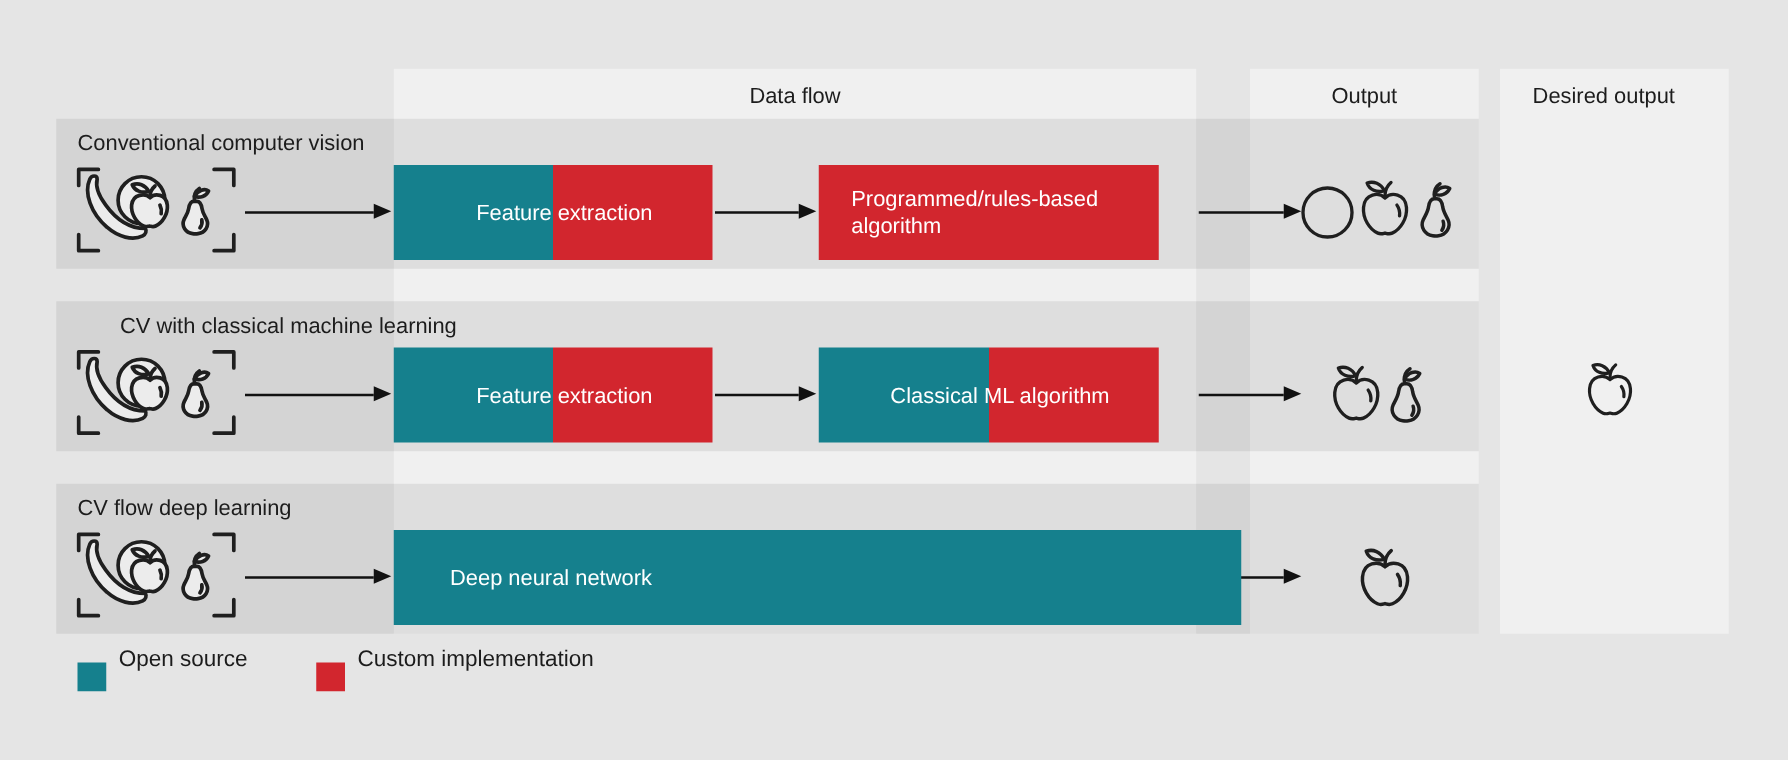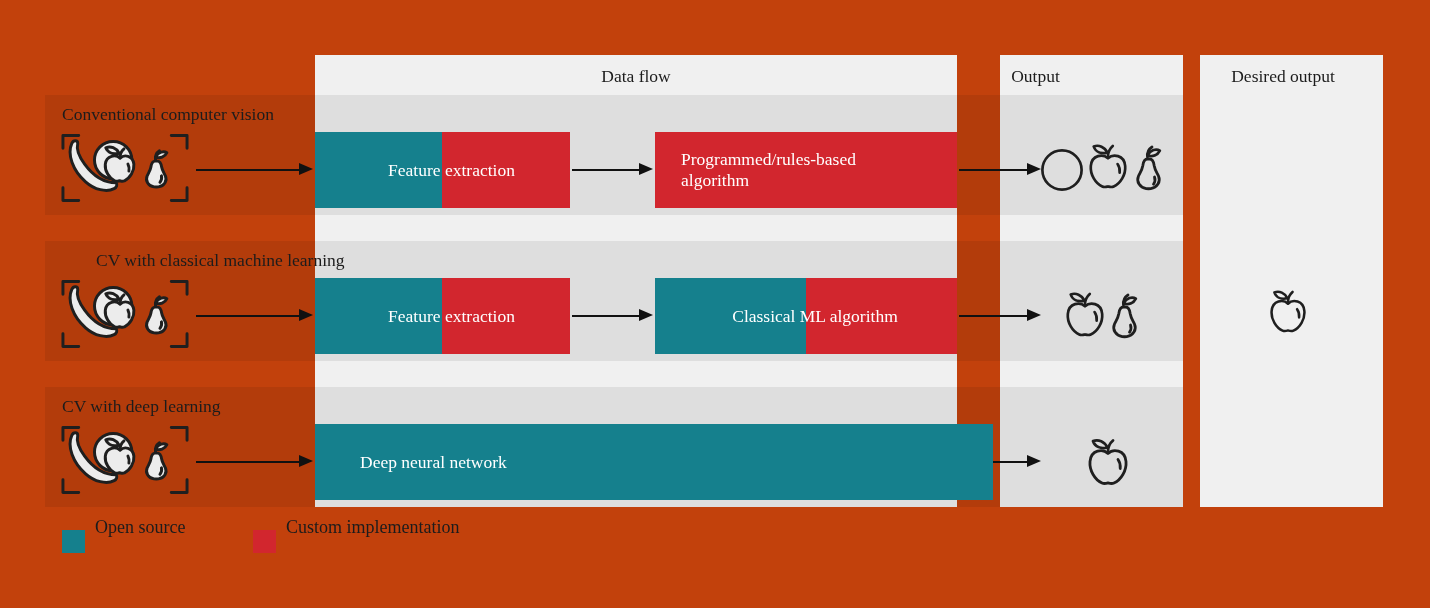--- a/index.html
+++ b/index.html
@@ -5,30 +5,30 @@
   :root{
     --teal:#15808d;
     --red:#d2262e;
     --ink:#1c1c1c;
     --band:#f0f0f0;
     --stripe:rgba(0,0,0,0.075);
     --icon-occlude:#ececec;
   }
   html,body{margin:0;padding:0;background:#ffffff;}
   .canvas{
-    position:relative;width:1430px;height:608px;background:#c2410c;overflow:hidden;
-    font-family:Liberation Serif, serif;color:var(--ink);
+    position:relative;width:1430px;height:608px;background:#e5e5e5;overflow:hidden;
+    font-family:Liberation Sans, sans-serif;color:var(--ink);
   }
   .col-band{position:absolute;top:55px;height:452px;background:var(--band);}
   .col-dataflow{left:315px;width:642px;}
   .col-output{left:1000px;width:183px;}
   .col-desired{left:1200px;width:183px;}
   .col-header{position:absolute;top:64px;height:24px;font-size:17.5px;line-height:24px;text-align:center;color:var(--ink);}
   .hdr-dataflow{left:315px;width:642px;}
-  .hdr-output{left:944px;width:183px;}
+  .hdr-output{left:1000px;width:183px;}
   .hdr-desired{left:1200px;width:166px;}
   .row-stripe{position:absolute;left:45px;width:1138px;height:120px;background:var(--stripe);}
   .stripe-1{top:95px;}
   .stripe-2{top:241px;}
   .stripe-3{top:387px;}
   .row-label{position:absolute;left:62px;font-size:17.5px;line-height:22px;color:var(--ink);white-space:nowrap;}
   .lbl-1{top:103px;}
   .lbl-2{top:249px;margin-left:34px;}
   .lbl-3{top:395px;}
   .input-icon{position:absolute;left:60px;width:130px;height:72px;}
@@ -47,21 +47,21 @@
   .ar-mid{left:572px;width:67px;}
   .ar-out{left:959px;width:68px;}
   .box{
     position:absolute;height:76px;display:flex;align-items:center;
     color:#ffffff;font-size:17.5px;line-height:21px;box-sizing:border-box;
   }
   .box-teal{background:var(--teal);}
   .box-red{background:var(--red);}
   .box-split{background:linear-gradient(90deg,var(--teal) 0 50%,var(--red) 50% 100%);padding-left:18px;}
   .bx-feature{left:315px;width:255px;justify-content:center;text-align:center;}
-  .bx-stage2{left:655px;width:302px;}
+  .bx-stage2{left:655px;width:272px;}
   .bx-prog{padding-left:26px;padding-right:42px;}
   .bx-classical{justify-content:center;text-align:center;}
   .bx-dnn{left:315px;width:678px;padding-left:45px;}
   .by-1{top:132px;}
   .by-2{top:278px;}
   .by-3{top:424px;}
   .out-icon{position:absolute;}
   .legend-swatch{position:absolute;top:530px;width:23px;height:23px;}
   .sw-teal{left:62px;background:var(--teal);}
   .sw-red{left:253px;background:var(--red);}
@@ -127,21 +127,21 @@
   <div class="row-stripe stripe-1"></div>
   <div class="row-stripe stripe-2"></div>
   <div class="row-stripe stripe-3"></div>
 
   <div class="col-header hdr-dataflow">Data flow</div>
   <div class="col-header hdr-output">Output</div>
   <div class="col-header hdr-desired">Desired output</div>
 
   <div class="row-label lbl-1">Conventional computer vision</div>
   <div class="row-label lbl-2">CV with classical machine learning</div>
-  <div class="row-label lbl-3">CV with deep learning</div>
+  <div class="row-label lbl-3">CV flow deep learning</div>
 
   <svg class="input-icon in-1">
       <use href="#sym-input"></use>
     </svg>
   <svg class="input-icon in-2">
       <use href="#sym-input"></use>
     </svg>
   <svg class="input-icon in-3">
       <use href="#sym-input"></use>
     </svg>

